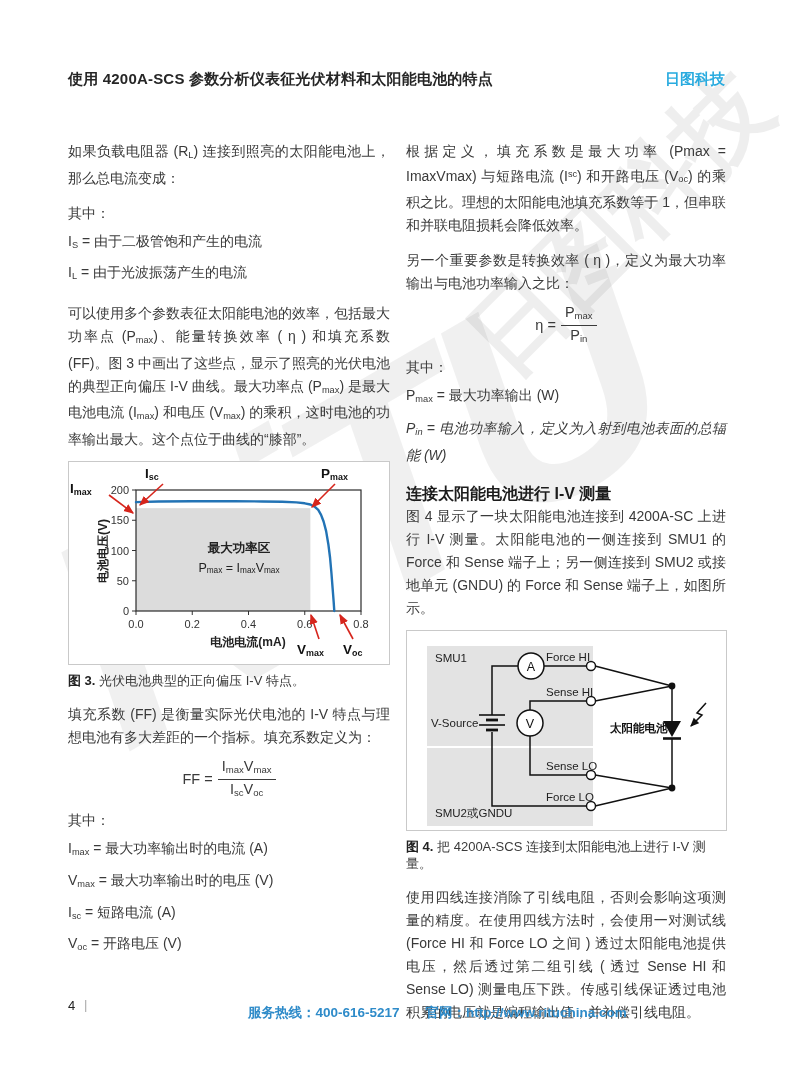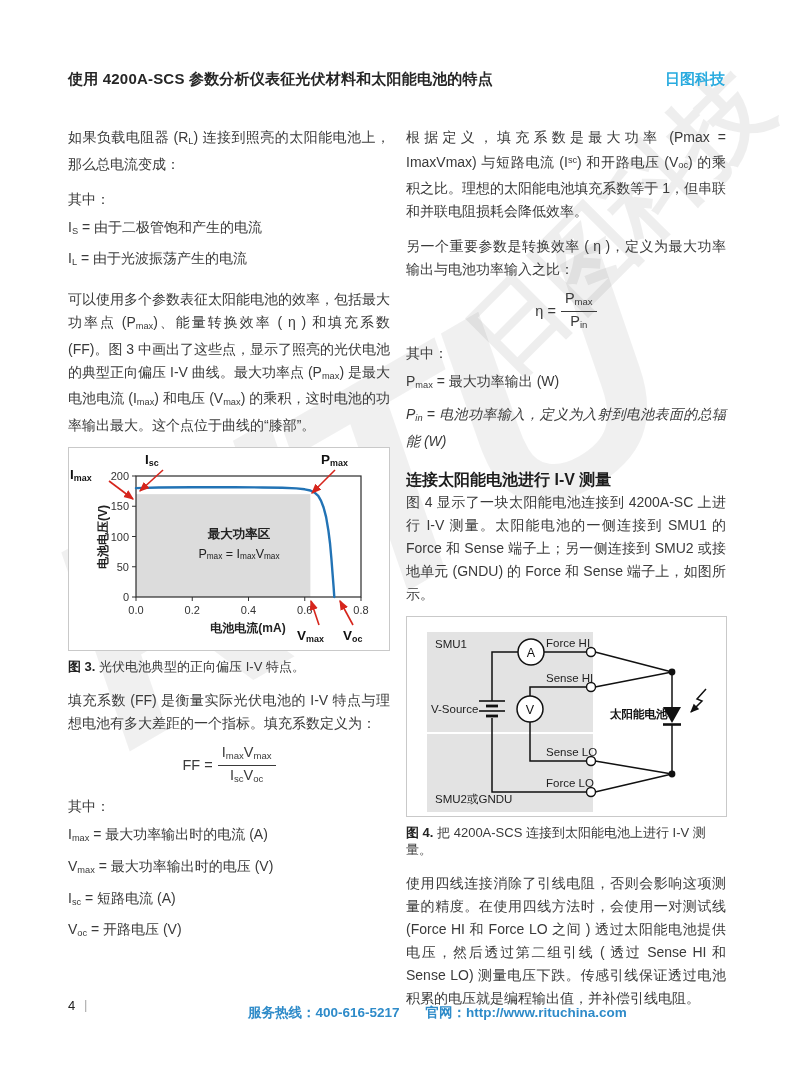--- a/index.html
+++ b/index.html
@@ -11,21 +11,21 @@
            white-space:nowrap;pointer-events:none;z-index:0;}
   .wm-text{position:absolute;left:430px;top:160px;font-size:95px;font-weight:700;
            color:rgba(0,0,0,0.065);transform:rotate(-45deg);transform-origin:center;
            white-space:nowrap;pointer-events:none;z-index:0;}
   
   .hdr{position:absolute;left:68px;right:68px;top:70px;display:flex;justify-content:space-between;
        align-items:baseline;z-index:2;}
   .doc-title{font-size:15px;font-weight:700;color:#262626;letter-spacing:.2px;}
   .badge{font-size:15px;font-weight:700;color:#29abdf;}
   
-  .col{position:absolute;top:126px;z-index:2;}
+  .col{position:absolute;top:140px;z-index:2;}
   .col-left{left:68px;width:322px;}
   .col-right{left:406px;width:320px;}
   p.body{margin:0;font-size:14px;line-height:23px;text-align:justify;}
   p.mt{margin-top:14px;}
   .where{margin:13px 0 0;font-size:14px;line-height:20px;}
   .defline{margin:9px 0 0;font-size:14px;line-height:19px;}
   sub{font-size:.66em;vertical-align:-.18em;}
   sup{font-size:.66em;vertical-align:.38em;}
   .equation{display:flex;justify-content:center;align-items:center;margin-top:11px;
             font-size:14.5px;color:#3a3a3a;}

